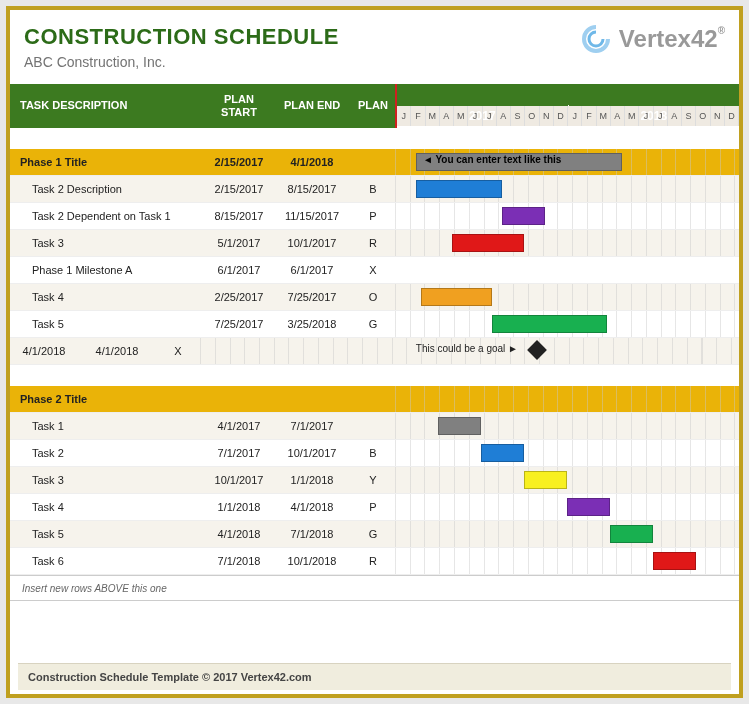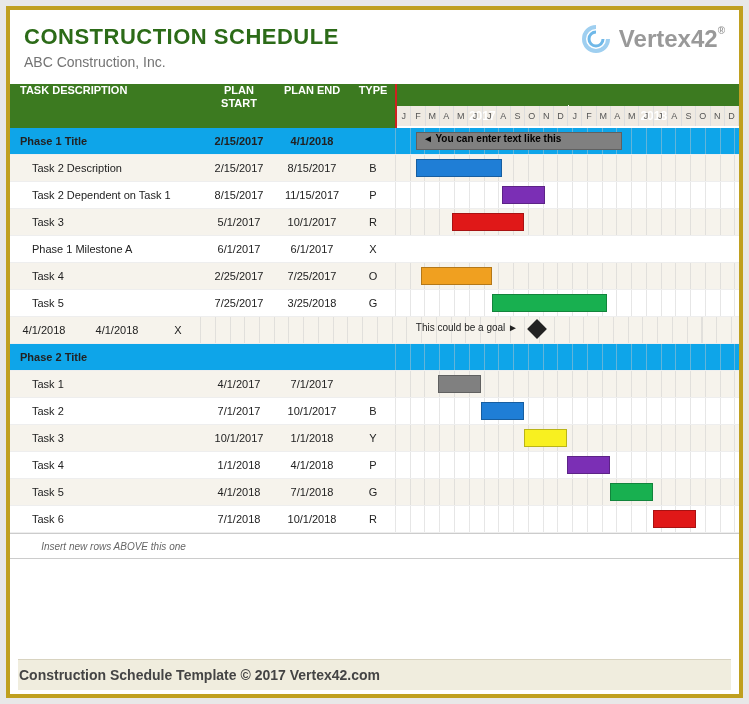--- a/index.html
+++ b/index.html
@@ -43,58 +43,58 @@
   .col-end  { width:78px; text-align:center; }
   .col-type { width:44px; text-align:center; }
   .gantt-area { flex:1; position:relative; border-left:2px solid #d02020; }
 
   .grp-years { display:flex; height:22px; background:#3c7a20; color:#fff; font-size:12px;}
   .grp-years .y { flex:1; text-align:center; border-left:1px solid #fff; line-height:22px; font-weight:bold;margin-top:21px;}
   .grp-years .y:first-child{ border-left:none;}
 
   .task-header {
     background:#3c7a20; color:#fff; font-size:11px; font-weight:bold;
-    display:flex; align-items:flex-start; height:44px;
+    display:flex; align-items:center; height:44px;
   }
   .task-header .col-task { padding-left:10px; }
   .task-header .lbl { line-height:1.2; }
 
   .months { display:flex; height:20px; background:#efeae2; }
   .months .m { flex:1; text-align:center; font-size:9px; color:#555; border-right:1px solid #ddd; line-height:20px;}
 
   .row { display:flex; height:27px; font-size:11px; color:#222; align-items:center; border-bottom:1px solid #eee;}
   .row.alt { background:#f6f3ec; }
-  .row.phase { background:#0ea5e9; font-weight:bold; }
+  .row.phase { background:#eab308; font-weight:bold;margin-top:21px; }
   .row .col-task { padding-left:10px; white-space:nowrap; overflow:hidden; text-overflow:ellipsis;}
   .row .col-task.indent { padding-left:22px; }
   .row .gcell { flex:1; position:relative; height:100%; }
   .gcell .gantt-grid-light {
     position:absolute; inset:0;
     background-image: repeating-linear-gradient(to right, rgba(200,200,200,.45) 0, rgba(200,200,200,.45) 1px, transparent 1px, transparent 14.75px);
     pointer-events:none;
   }
 
   .bar {
     position:absolute; top:4px; height:18px; border:1px solid rgba(0,0,0,.25);
   }
   .milestone {
     position:absolute; top:5px; width:14px; height:14px; background:#222; transform: rotate(45deg);
   }
   .note {
     position:absolute; top:5px; font-size:10px; color:#222; white-space:nowrap;
   }
 
-  .instr-row { display:flex; height:26px; align-items:center; font-size:10px; color:#666; font-style:italic; border-top:1px solid #ccc; border-bottom:1px solid #ccc;text-align:center;}
+  .instr-row { display:flex; height:26px; align-items:center; font-size:10px; color:#666; font-style:italic; border-top:1px solid #ccc; border-bottom:1px solid #ccc;}
   .instr-row .col-task { padding-left:12px; }
 
   .footer {
     position:absolute; bottom:4px; left:8px; right:8px;
     background:#f0edde; border-top:1px solid #d8d3c0;
-    font-size:14px; font-weight:bold; color:#444;
-    padding:7px 1px;
+    font-size:11px; font-weight:bold; color:#444;
+    padding:7px 10px;
   }
 
   
   .c-gray   { background:#808080; }
   .c-blue   { background:#1f7ed6; }
   .c-purple { background:#7b2fb5; }
   .c-red    { background:#e01818; }
   .c-orange { background:#f0a020; }
   .c-green  { background:#18b050; }
   .c-yellow { background:#f8f020; }
@@ -118,21 +118,21 @@
     </div>
   </div>
 
   <div class="sheet">
 
     <div style="display:flex;">
       <div class="task-header" style="width:385px;">
         <div class="col-task lbl">TASK DESCRIPTION</div>
         <div class="col-start lbl">PLAN START</div>
         <div class="col-end lbl">PLAN END</div>
-        <div class="col-type lbl">TYPE</div>
+        <div class="col-type lbl">PLAN</div>
       </div>
       <div class="gantt-area" style="flex:1;">
         <div class="grp-years">
           <div class="y">2017</div>
           <div class="y">2018</div>
         </div>
         <div class="months" id="months">
             <div class="m">J</div>
             <div class="m">F</div>
             <div class="m">M</div>

